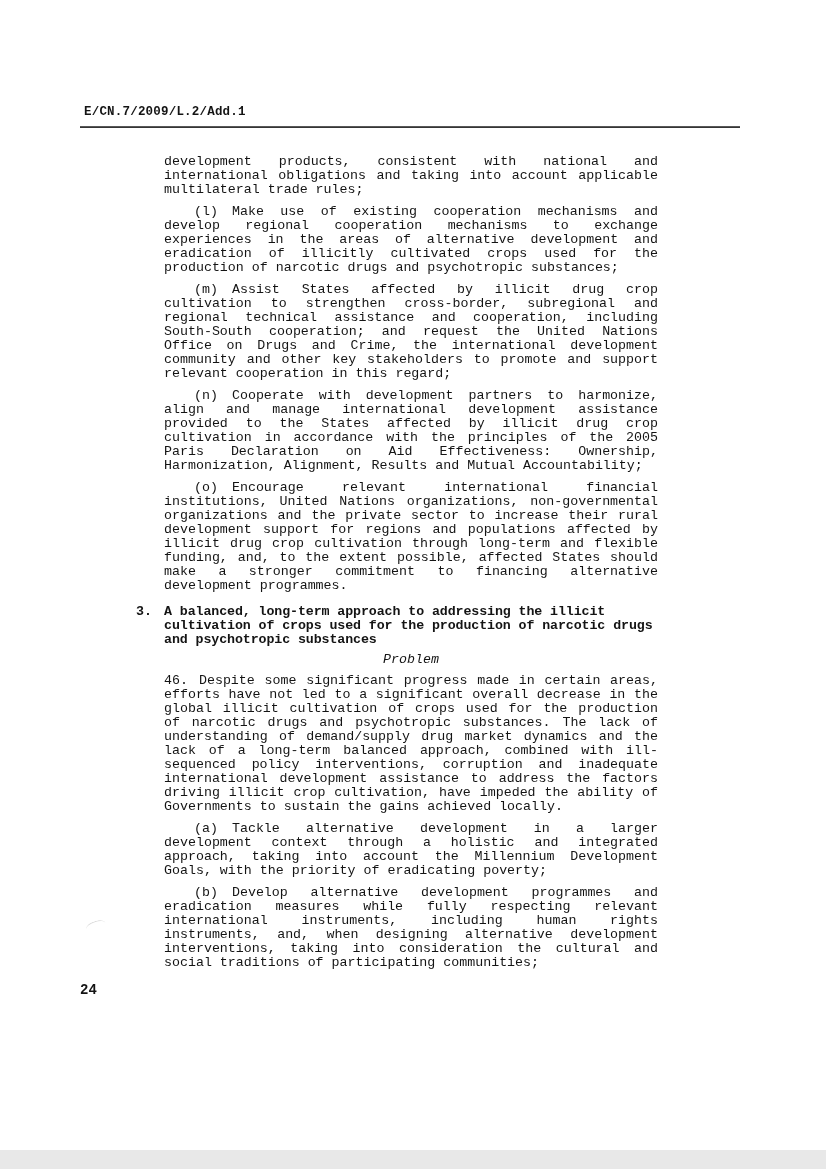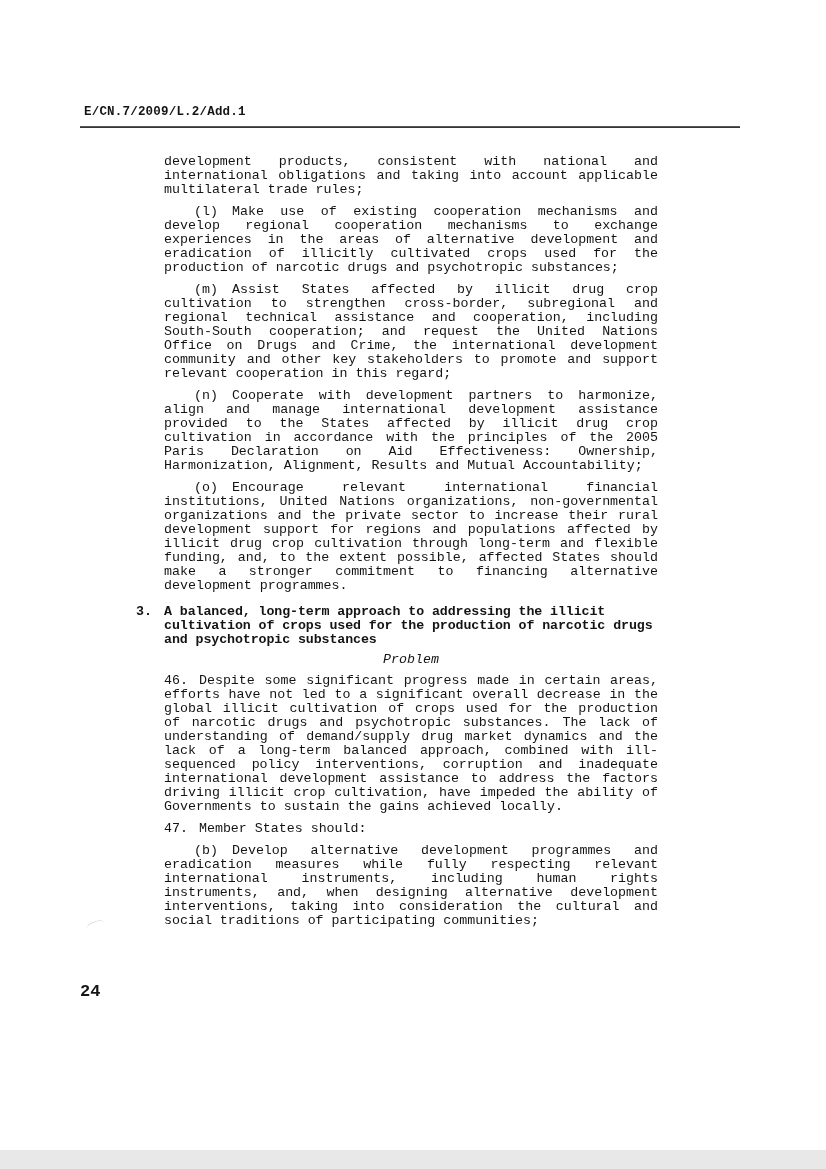--- a/index.html
+++ b/index.html
@@ -69,21 +69,21 @@
   }
   .run-in-label {
     font-style: italic;
     text-align: center;
     margin: 0 0 7px 0 !important;
   }
   .page-number {
     position: absolute;
     left: 80px;
     top: 982px;
-    font-size: 17px;
+    font-size: 14px;
     font-weight: bold;
   }
   .scan-artifact {
     position: absolute;
     left: 86px;
     top: 921px;
     width: 20px;
     height: 9px;
     border-top: 1.5px solid #c9c9c9;
     border-radius: 50%;
@@ -124,24 +124,24 @@
       <span class="section-number">3.</span><span>A balanced, long-term approach to addressing the illicit cultivation of crops used for the production of narcotic drugs and psychotropic substances</span>
     </p>
 
     <p class="run-in-label">Problem</p>
 
     <p>
       <span class="para-number">46.</span><span>Despite some significant progress made in certain areas, efforts have not led to a significant overall decrease in the global illicit cultivation of crops used for the production of narcotic drugs and psychotropic substances. The lack of understanding of demand/supply drug market dynamics and the lack of a long-term balanced approach, combined with ill-sequenced policy interventions, corruption and inadequate international development assistance to address the factors driving illicit crop cultivation, have impeded the ability of Governments to sustain the gains achieved locally.</span>
     </p>
 
 
-    <p>
-      <span class="para-number">47.</span><span>Member States should:</span>
+
+    <p class="hanging-item">
+      <span class="item-label">(a)</span><span>Tackle alternative development in a larger development context through a holistic and integrated approach, taking into account the Millennium Development Goals, with the priority of eradicating poverty;</span>
     </p>
-
 
     <p class="hanging-item">
       <span class="item-label">(b)</span><span>Develop alternative development programmes and eradication measures while fully respecting relevant international instruments, including human rights instruments, and, when designing alternative development interventions, taking into consideration the cultural and social traditions of participating communities;</span>
     </p>
 
   </div>
 
   <div class="scan-artifact"></div>
 
   <div class="page-number">24</div>

